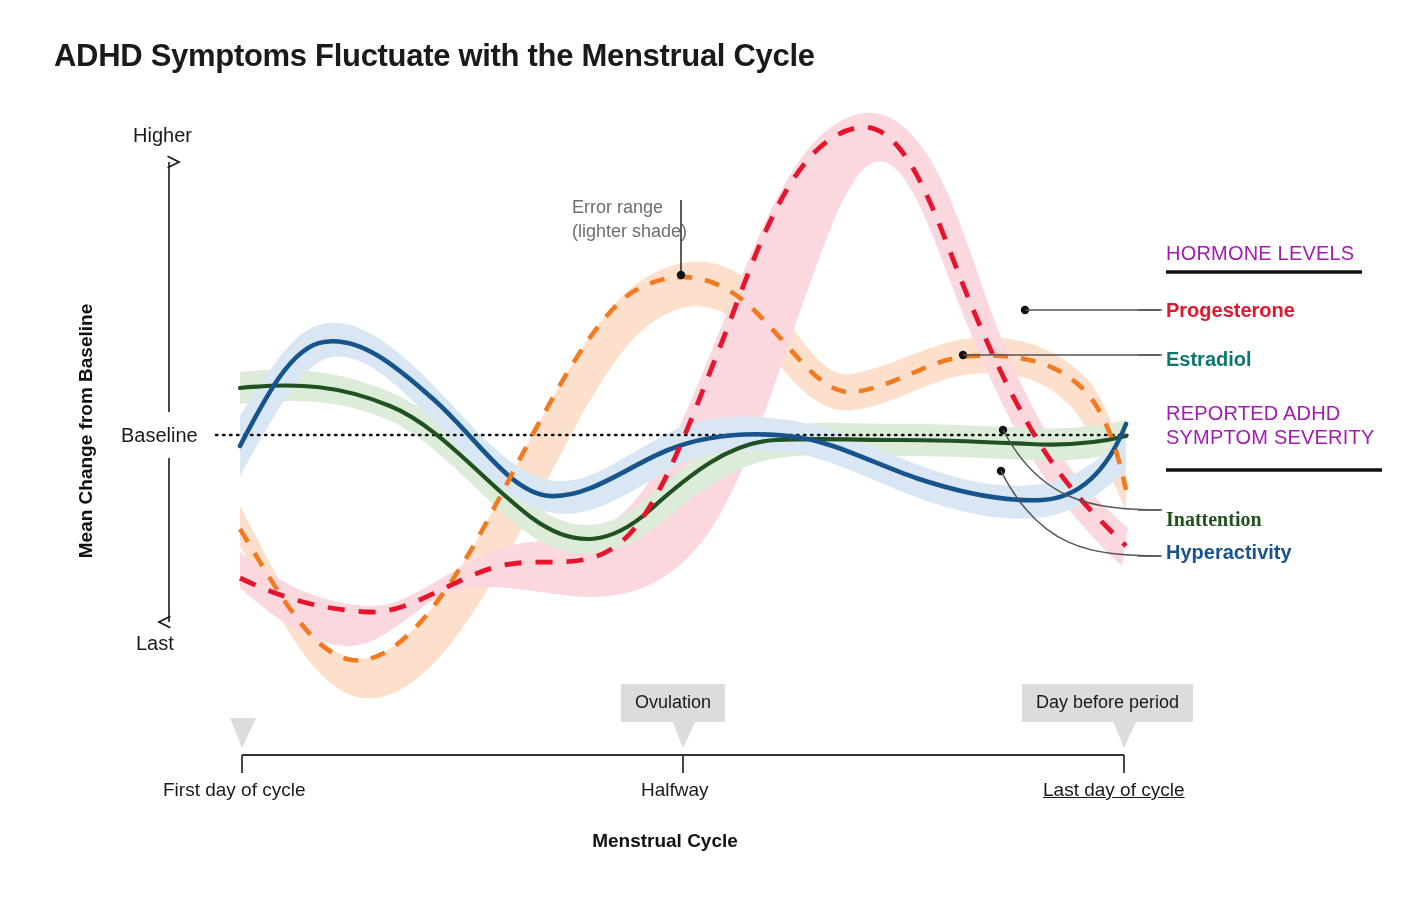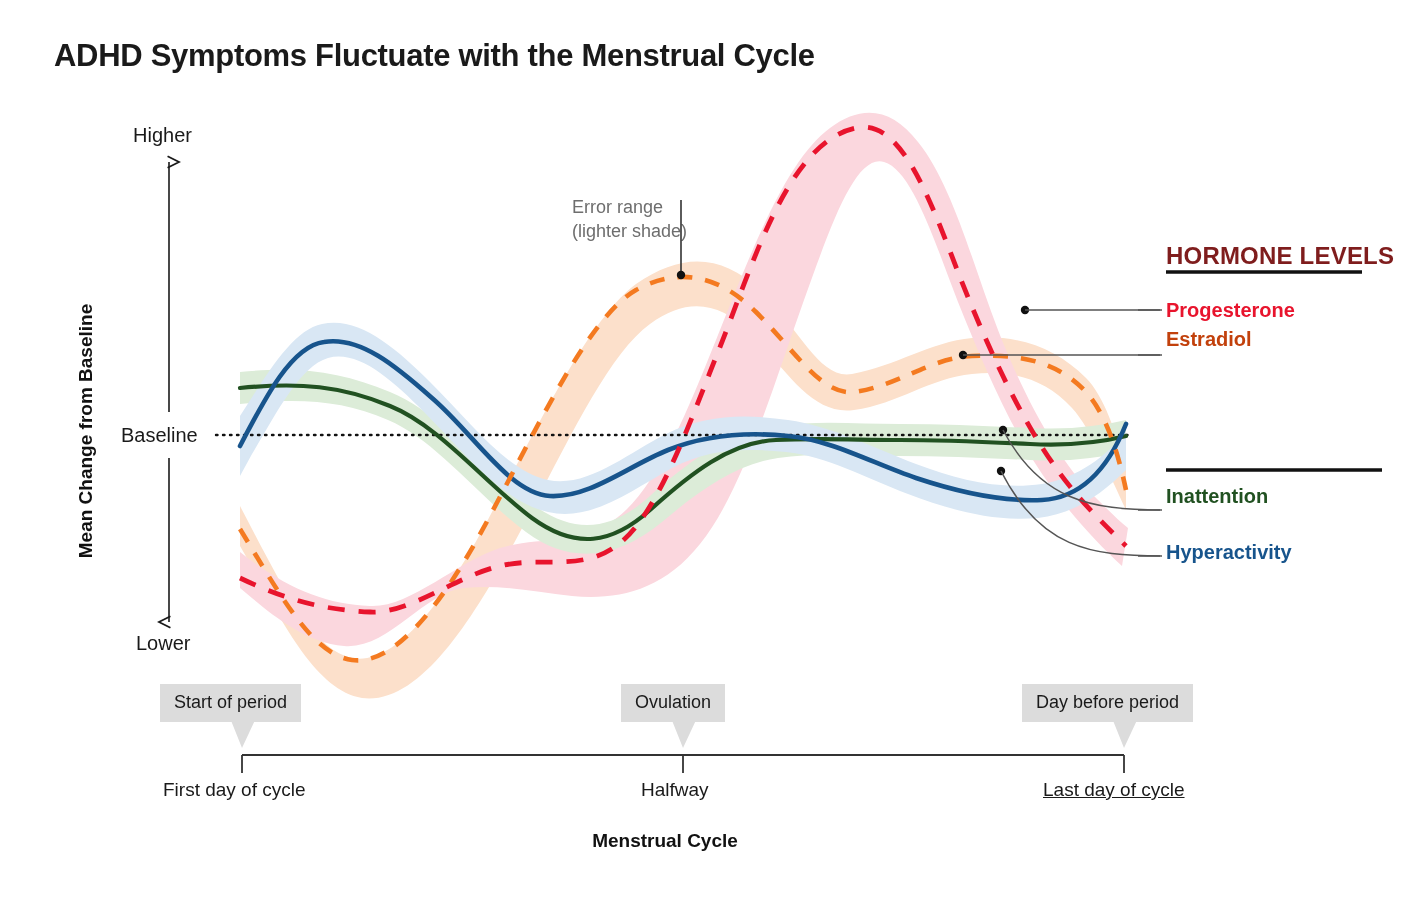--- a/index.html
+++ b/index.html
@@ -46,61 +46,64 @@
   #cap-start{left:160px;top:684px;}
   #cap-ovu{left:621px;top:684px;}
   #cap-before{left:1022px;top:684px;}
 
   .tickfoot{position:absolute;font-size:19px;color:#1a1a1a;white-space:nowrap;}
   #foot-first{left:163px;top:779px;}
   #foot-half{left:641px;top:779px;}
   #foot-last{left:1043px;top:779px;text-decoration:underline;}
 
   .leg-head{
-    position:absolute;font-size:24px;font-weight:bold;color:#7f1d1d;
+    position:absolute;font-size:20px;font-weight:normal;color:#a21caf;
     letter-spacing:0.2px;white-space:nowrap;line-height:1.18;
   }
   #leg-h1{left:1166px;top:242px;}
   #leg-h2{left:1166px;top:402px;}
 
   .leg-item{
     position:absolute;font-size:20px;font-weight:bold;white-space:nowrap;
   }
   #leg-prog{left:1166px;top:299px;color:#e8142d;}
-  #leg-estr{left:1166px;top:328px;color:#c2410c;}
-  #leg-inat{left:1166px;top:485px;color:#215121;}
+  #leg-estr{left:1166px;top:348px;color:#0f766e;}
+  #leg-inat{left:1166px;top:508px;color:#215121;font-family:Liberation Serif, serif;}
   #leg-hyp{left:1166px;top:541px;color:#17548c;}
 </style>
 </head>
 <body>
 
 <div id="stage">
 
   <div class="title">ADHD Symptoms Fluctuate with the Menstrual Cycle</div>
 
   <div id="ylabel">Mean Change from Baseline</div>
   <div class="axis-word" id="lbl-higher">Higher</div>
   <div class="axis-word" id="lbl-baseline">Baseline</div>
-  <div class="axis-word" id="lbl-lower">Lower</div>
+  <div class="axis-word" id="lbl-lower">Last</div>
   <div id="xlabel">Menstrual Cycle</div>
 
   <div class="errnote">
     <div>Error range</div>
     <div>(lighter shade)</div>
   </div>
 
-  <div class="tickcap" id="cap-start">Start of period</div>
   <div class="tickcap" id="cap-ovu">Ovulation</div>
   <div class="tickcap" id="cap-before">Day before period</div>
 
   <div class="tickfoot" id="foot-first">First day of cycle</div>
   <div class="tickfoot" id="foot-half">Halfway</div>
   <div class="tickfoot" id="foot-last">Last day of cycle</div>
 
   <div class="leg-head" id="leg-h1">HORMONE LEVELS</div>
+  <div class="leg-head" id="leg-h2">
+    <div>REPORTED ADHD</div>
+    <div>SYMPTOM SEVERITY</div>
+  </div>
 
   <div class="leg-item" id="leg-prog">Progesterone</div>
   <div class="leg-item" id="leg-estr">Estradiol</div>
   <div class="leg-item" id="leg-inat">Inattention</div>
   <div class="leg-item" id="leg-hyp">Hyperactivity</div>
 
   <svg class="chart" viewBox="0 0 1426 900">
     <defs>
       <marker id="arrUp" viewBox="0 0 10 10" refX="5" refY="8" markerWidth="9" markerHeight="9" orient="auto">
         <path d="M1,9 L5,1 L9,9" fill="none" stroke="#1a1a1a" stroke-width="1.3"></path>

